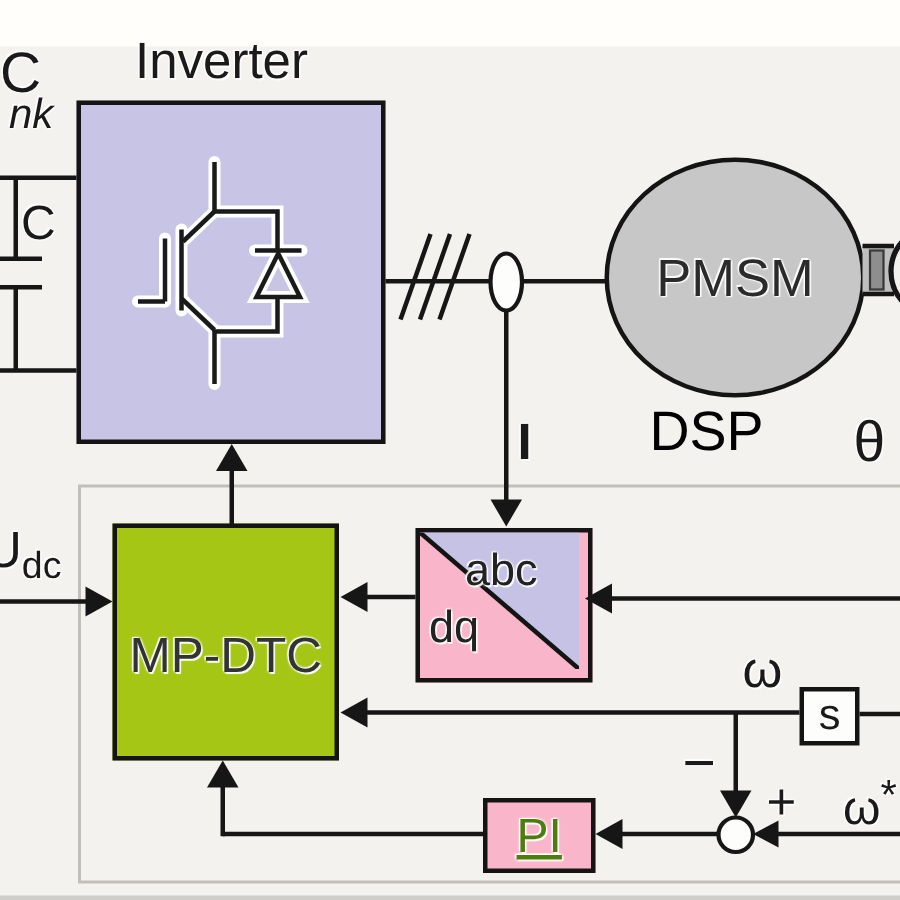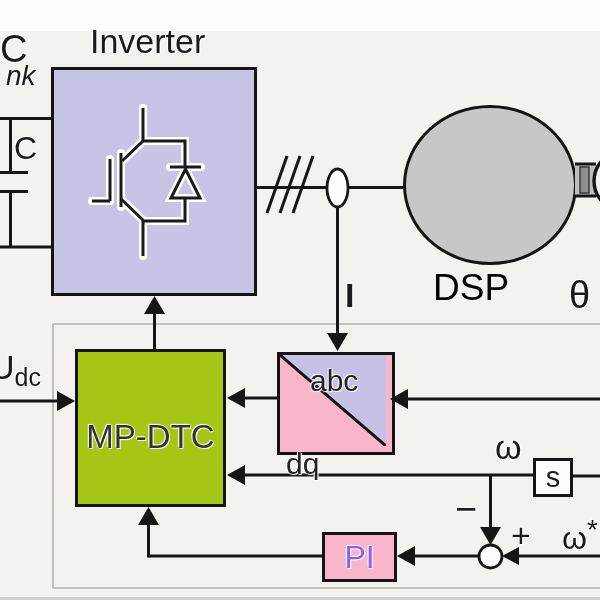--- a/index.html
+++ b/index.html
@@ -121,34 +121,35 @@
     </g>
 
     <circle cx="490.5" cy="556.5" r="11.5" fill="#fdfdfc" stroke="#161616" stroke-width="2.8"></circle>
   </svg>
 
   <div class="lbl" style="left:0px;top:30px;font-size:38px;">C</div>
   <div class="lbl" style="left:6px;top:62px;font-size:28px;font-style:italic;">nk</div>
   <div class="lbl" style="left:14px;top:132px;font-size:32px;">C</div>
   <div class="lbl" style="left:90px;top:24px;font-size:34px;">Inverter</div>
 
+  <div class="lbl center" style="left:403px;top:105px;width:174px;height:160px;font-size:35px;color:#2b2b2b;">PMSM</div>
   <div class="lbl" style="left:433px;top:269px;font-size:37px;color:#000000;text-shadow:none;">DSP</div>
   <div class="lbl" style="left:569px;top:276px;font-size:38px;">θ</div>
   <div class="lbl" style="left:345px;top:278px;font-size:34px;font-weight:600;">I</div>
 
   <div class="lbl" style="left:-10px;top:350px;font-size:34px;"><span>U</span><span class="sub">dc</span></div>
 
   <div class="lbl center" style="left:75px;top:349px;width:151px;height:174px;font-size:33px;color:#333;">MP-DTC</div>
 
   <div class="lbl" style="left:310px;top:356px;font-size:30px;color:#222;margin-top:10px;">abc</div>
-  <div class="lbl" style="left:286px;top:404px;font-size:30px;color:#222;margin-top:45px;">dq</div>
+  <div class="lbl" style="left:286px;top:404px;font-size:30px;color:#222;">dq</div>
 
   <div class="lbl" style="left:495px;top:430px;font-size:34px;">ω</div>
   <div class="lbl center" style="left:533px;top:458px;width:40px;height:39px;font-size:29px;">s</div>
 
   <div class="lbl" style="left:455px;top:490px;font-size:38px;">−</div>
   <div class="lbl" style="left:511px;top:518px;font-size:34px;">+</div>
   <div class="lbl" style="left:562px;top:516px;font-size:32px;"><span>ω</span><span class="sup">*</span></div>
 
-  <div class="lbl center" style="left:322px;top:532px;width:75px;height:50px;font-size:32px;color:#8b5cf6;">PI</div>
+  <div class="lbl center" style="left:322px;top:532px;width:75px;height:50px;font-size:32px;color:#4d7c0f;text-decoration:underline;">PI</div>
 
   <div class="band-bottom"></div>
 </div>
 
 </body></html>

